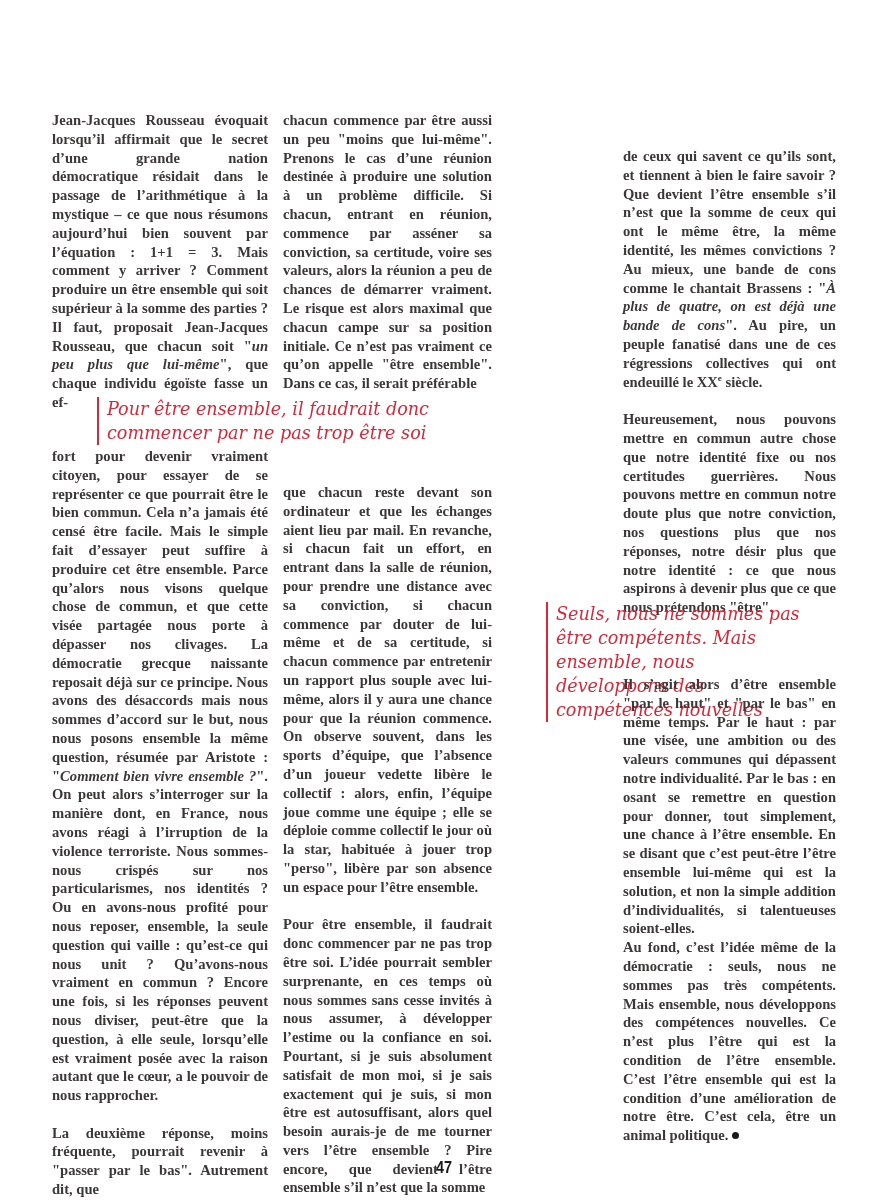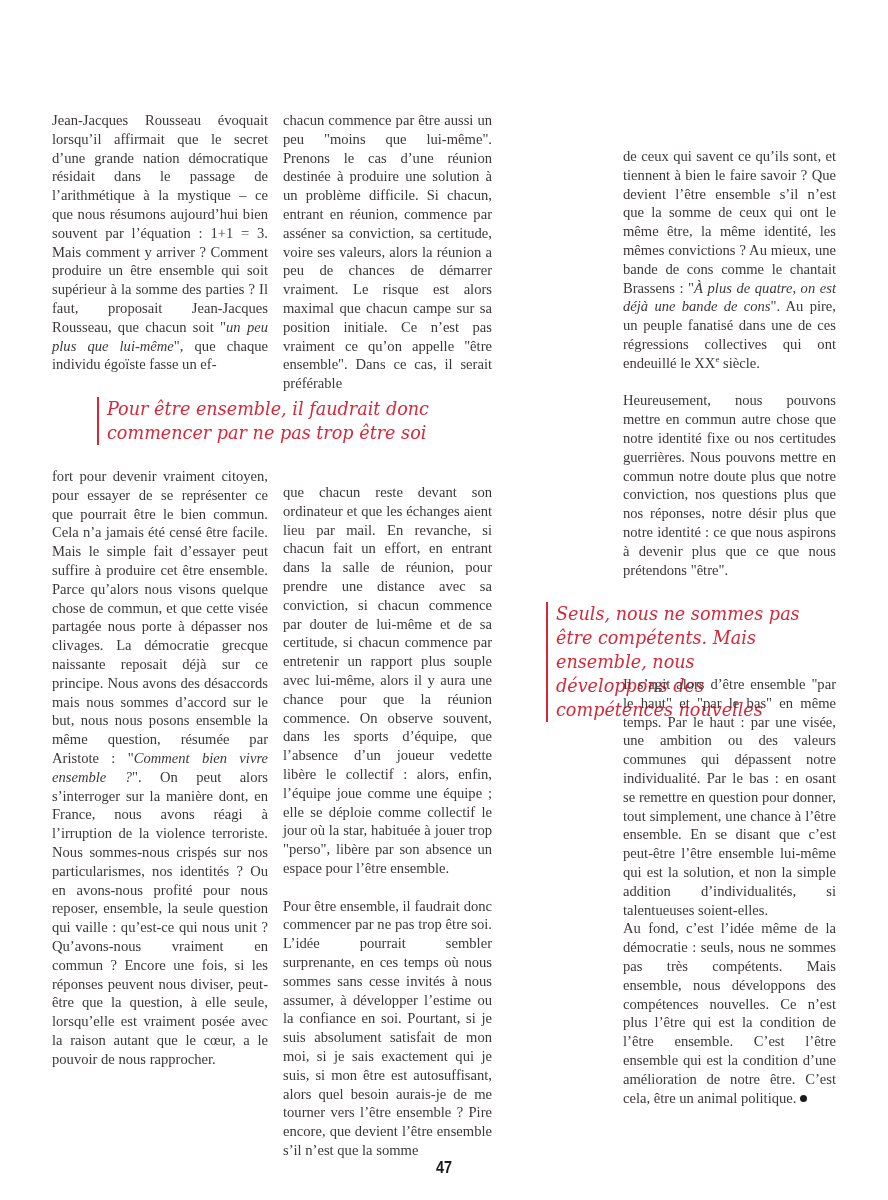--- a/index.html
+++ b/index.html
@@ -1,19 +1,19 @@
 <!DOCTYPE html>
 <html><head>
 <meta charset="utf-8">
 <style>
   html, body { margin:0; padding:0; background:#ffffff; }
   body { width:888px; height:1200px; position:relative; overflow:hidden;
          font-family:"DejaVu Serif", "Liberation Serif", serif; color:#3a3636; }
   .col { position:absolute; font-family:"Liberation Serif", "DejaVu Serif", serif;
-         font-size:14.6px; line-height:18.8px; text-align:justify; hyphens:manual; color:#3d3838; }
+         font-size:14.6px; line-height:18.8px; text-align:justify; hyphens:manual; color:#3d3838;font-weight:bold; }
   .col p { margin:0; }
   .col p + p.gap { margin-top:18.8px; }
   .col em { font-style:italic; }
   .pull { position:absolute; border-left:2px solid #d7283a; color:#d7283a;
           font-family:"DejaVu Serif", "Liberation Serif", serif; font-style:italic;
           font-size:17.6px; line-height:24px; padding-left:8px; }
   .pagenum { position:absolute; left:0; width:888px; top:1158px; text-align:center;
              font-family:"Liberation Sans", "DejaVu Sans", sans-serif; font-weight:bold;
              font-size:17px; color:#1a1a1a; transform:scaleX(0.85); }
   .bullet { display:inline-block; width:7px; height:7px; border-radius:50%;
@@ -28,22 +28,23 @@
 </div>
 
 <div class="col" style="left:283px; top:111px; width:209px;">
   <p>chacun commence par être aussi un peu "moins que lui-même". Prenons le cas d’une réunion destinée à produire une solution à un problème difficile. Si chacun, entrant en réunion, commence par asséner sa conviction, sa certitude, voire ses valeurs, alors la réunion a peu de chances de démarrer vraiment. Le risque est alors maximal que chacun campe sur sa position initiale. Ce n’est pas vraiment ce qu’on appelle "être ensemble". Dans ce cas, il serait préférable</p>
 </div>
 
 <div class="pull" style="left:97px; top:397px; width:330px;">
   <span>Pour être ensemble, il faudrait donc commencer par ne pas trop être soi</span>
 </div>
 
-<div class="col" style="left:52px; top:467px; width:216px;">
+<div class="col" style="left:52px; top:447px; width:216px;">
   <p><span>fort pour devenir vraiment citoyen, pour essayer de se représenter ce que pourrait être le bien commun. Cela n’a jamais été censé être facile. Mais le simple fait d’essayer peut suffire à produire cet être ensemble. Parce qu’alors nous visons quelque chose de commun, et que cette visée partagée nous porte à dépasser nos clivages. La démocratie grecque naissante reposait déjà sur ce principe. Nous avons des désaccords mais nous sommes d’accord sur le but, nous nous posons ensemble la même question, résumée par Aristote : "</span><em>Comment bien vivre ensemble ?</em><span>". On peut alors s’interroger sur la manière dont, en France, nous avons réagi à l’irruption de la violence terroriste. Nous sommes-nous crispés sur nos particularismes, nos identités ? Ou en avons-nous profité pour nous reposer, ensemble, la seule question qui vaille : qu’est-ce qui nous unit ? Qu’avons-nous vraiment en commun ? Encore une fois, si les réponses peuvent nous diviser, peut-être que la question, à elle seule, lorsqu’elle est vraiment posée avec la raison autant que le cœur, a le pouvoir de nous rapprocher.</span></p>
+  <p class="gap">La deuxième réponse, moins fréquente, pourrait revenir à "passer par le bas". Autrement dit, que</p>
 </div>
 
 <div class="col" style="left:283px; top:467px; width:209px;margin-top:16px;">
   <p>que chacun reste devant son ordinateur et que les échanges aient lieu par mail. En revanche, si chacun fait un effort, en entrant dans la salle de réunion, pour prendre une distance avec sa conviction, si chacun commence par douter de lui-même et de sa certitude, si chacun commence par entretenir un rapport plus souple avec lui-même, alors il y aura une chance pour que la réunion commence. On observe souvent, dans les sports d’équipe, que l’absence d’un joueur vedette libère le collectif : alors, enfin, l’équipe joue comme une équipe ; elle se déploie comme collectif le jour où la star, habituée à jouer trop "perso", libère par son absence un espace pour l’être ensemble.</p>
   <p class="gap">Pour être ensemble, il faudrait donc commencer par ne pas trop être soi. L’idée pourrait sembler surprenante, en ces temps où nous sommes sans cesse invités à nous assumer, à développer l’estime ou la confiance en soi. Pourtant, si je suis absolument satisfait de mon moi, si je sais exactement qui je suis, si mon être est autosuffisant, alors quel besoin aurais-je de me tourner vers l’être ensemble ? Pire encore, que devient l’être ensemble s’il n’est que la somme</p>
 </div>
 
 <div class="col" style="left:623px; top:111px; width:213px;margin-top:36px;">
   <p><span>de ceux qui savent ce qu’ils sont, et tiennent à bien le faire savoir ? Que devient l’être ensemble s’il n’est que la somme de ceux qui ont le même être, la même identité, les mêmes convictions ? Au mieux, une bande de cons comme le chantait Brassens : "</span><em>À plus de quatre, on est déjà une bande de cons</em><span>". Au pire, un peuple fanatisé dans une de ces régressions collectives qui ont endeuillé le XX</span><sup>e</sup><span> siècle.</span></p>
   <p class="gap">Heureusement, nous pouvons mettre en commun autre chose que notre identité fixe ou nos certitudes guerrières. Nous pouvons mettre en commun notre doute plus que notre conviction, nos questions plus que nos réponses, notre désir plus que notre identité : ce que nous aspirons à devenir plus que ce que nous prétendons "être".</p>

